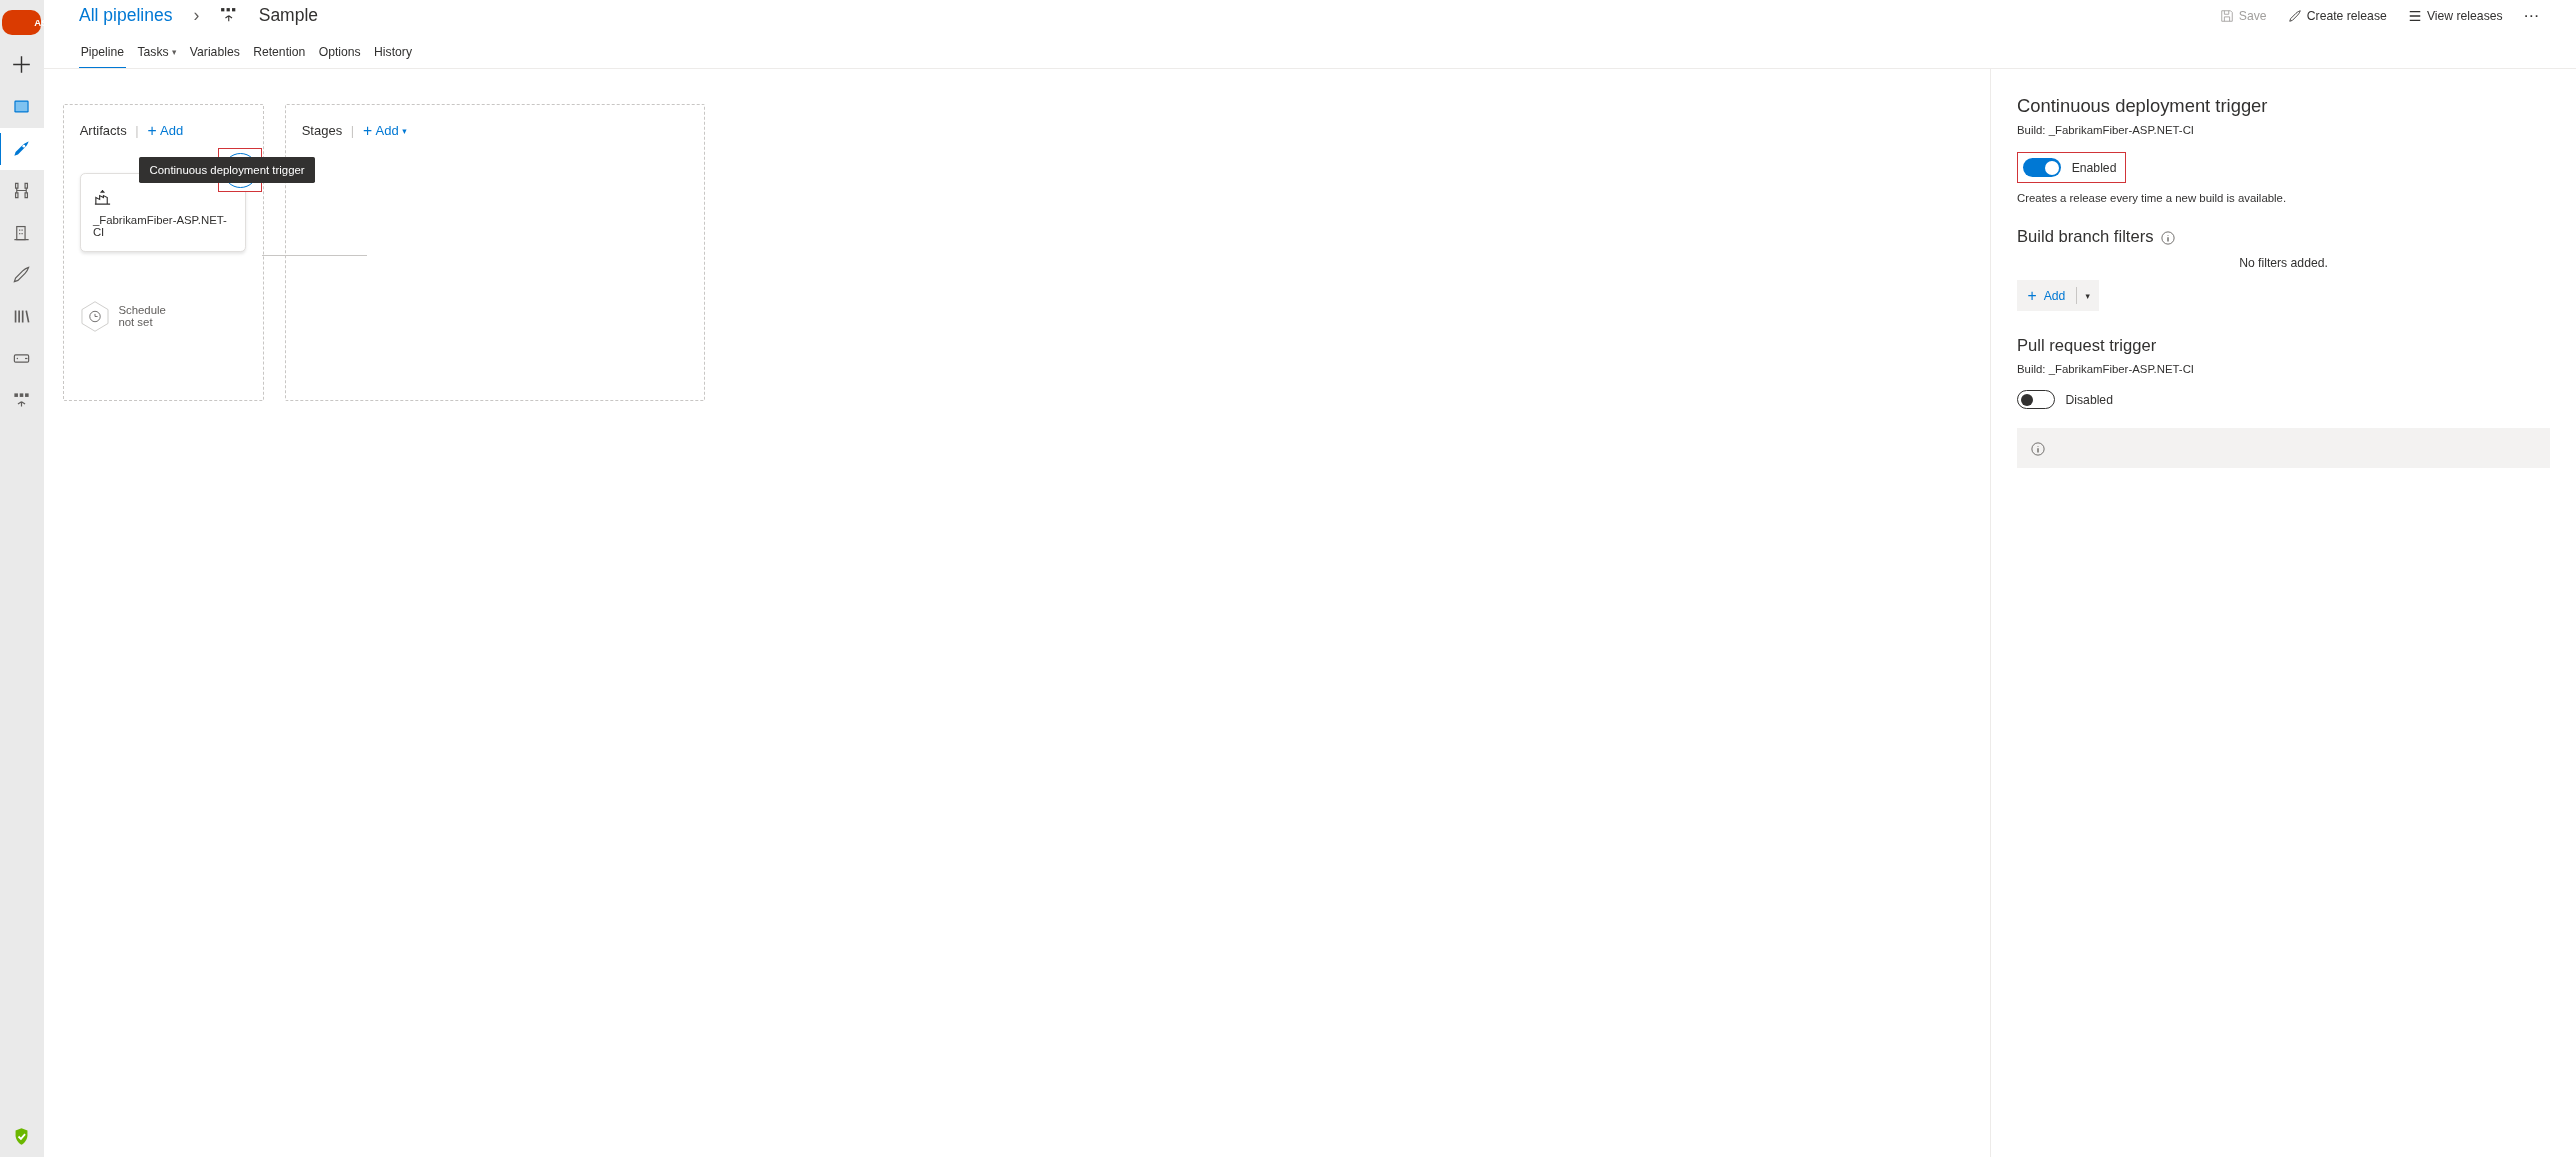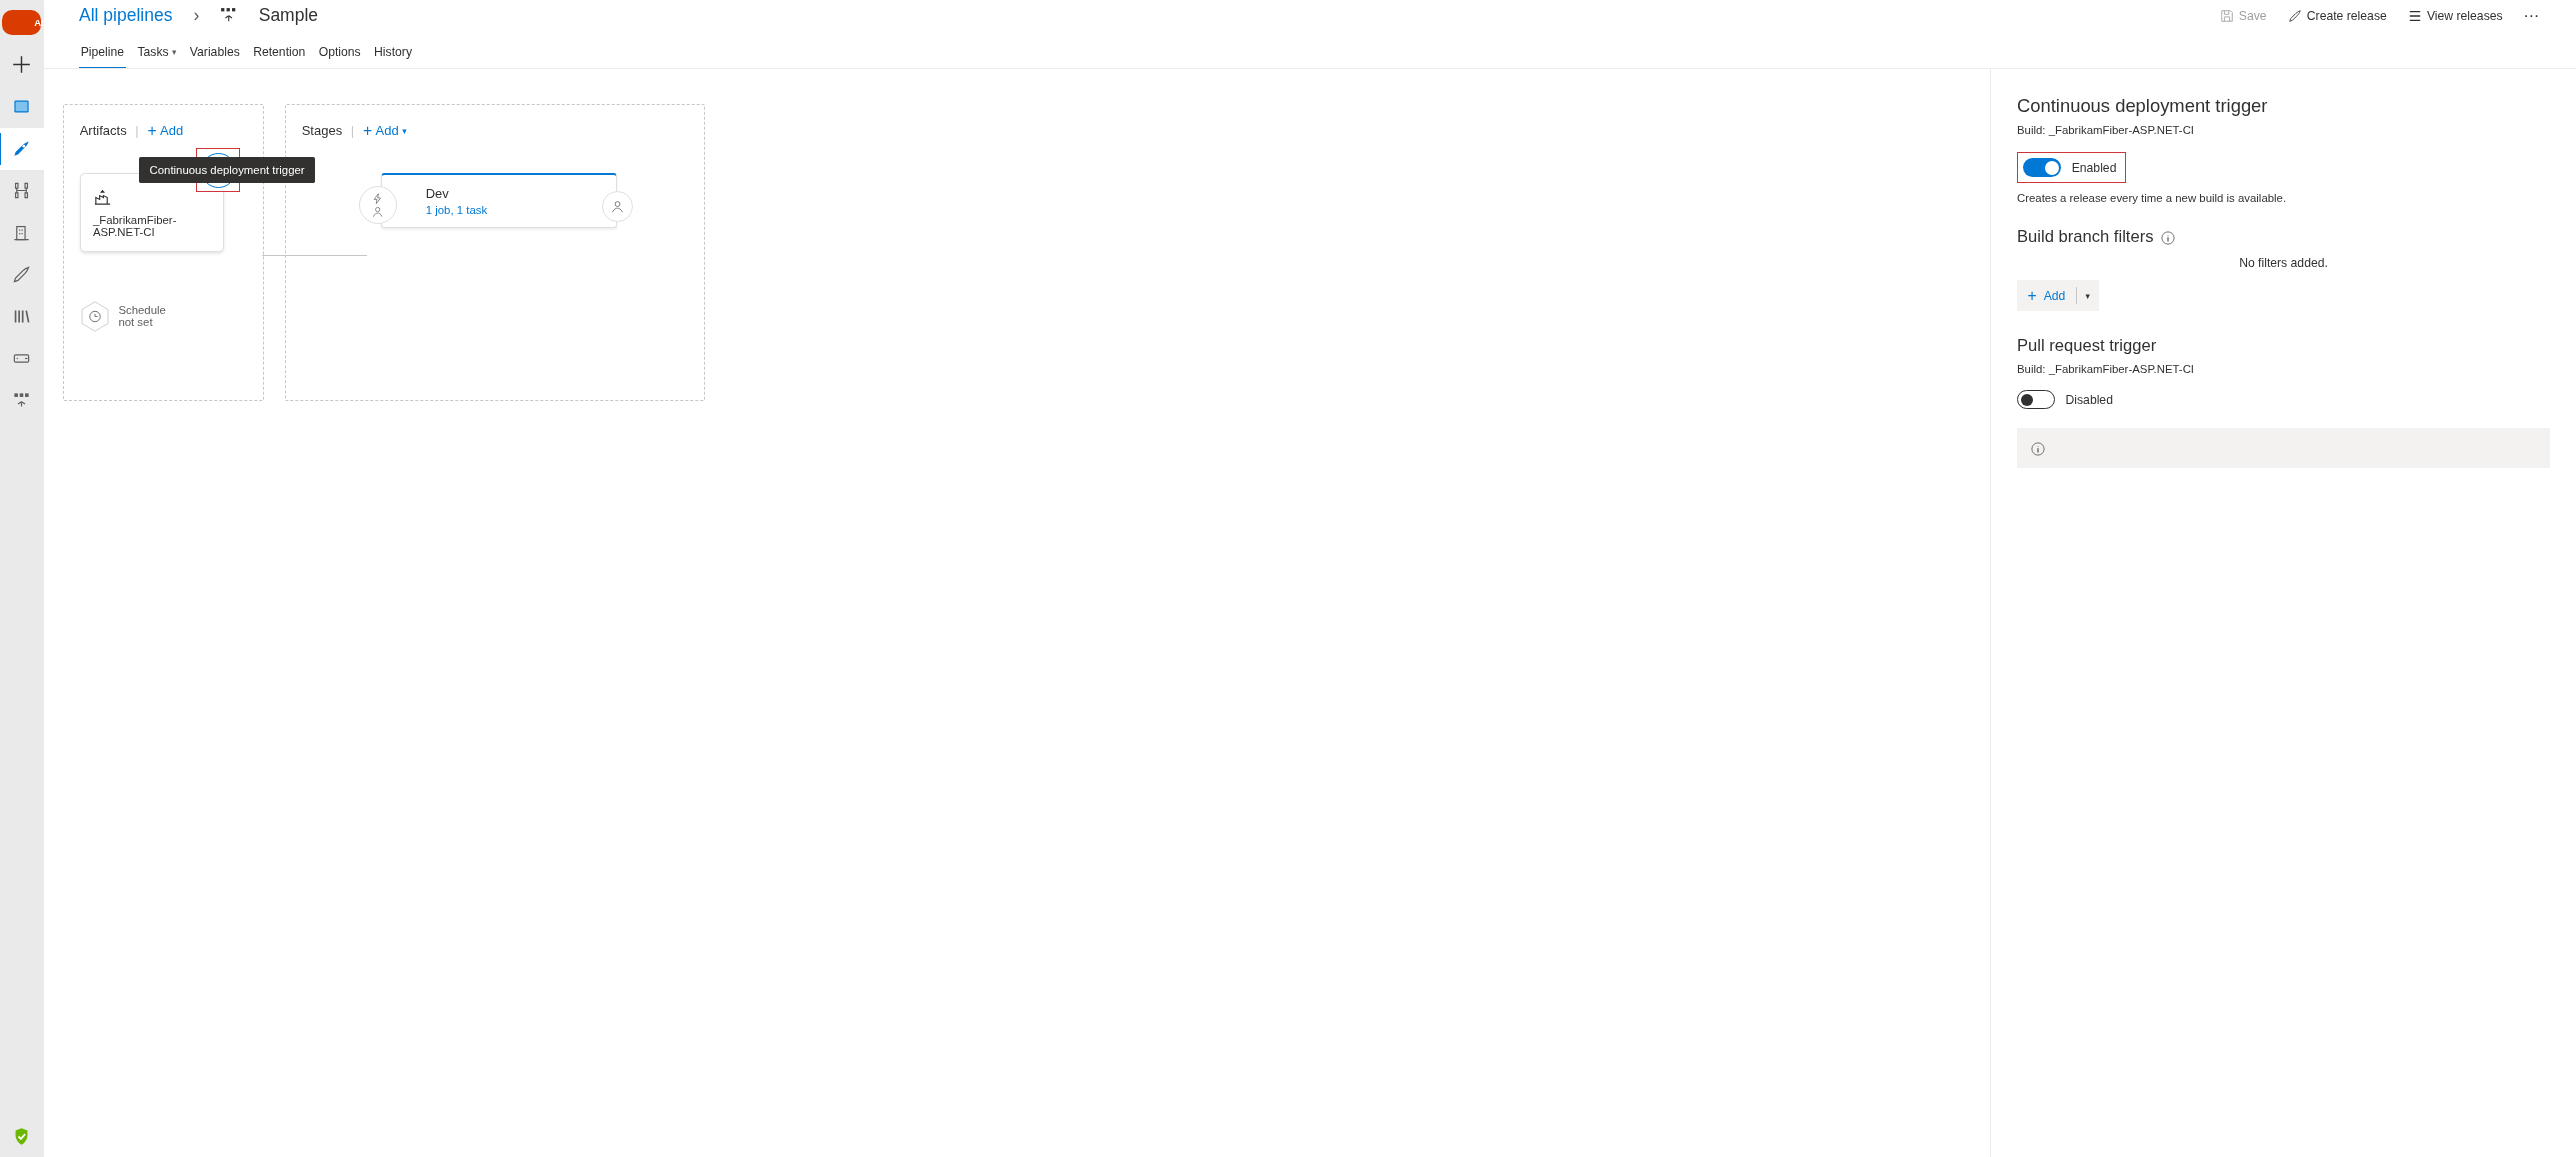--- a/index.html
+++ b/index.html
@@ -50,21 +50,21 @@
   .col-header { display: flex; align-items: center; gap: 8.7px; margin-bottom: 35px; margin-top: -7px; font-size: 13px; }
   .col-title { font-weight: 400; color: #323130; }
   .sep { color: #c8c6c4; }
   .add-link { color: #0078d4; display: flex; align-items: center; gap: 3.5px; cursor: pointer; }
   .chev-small { font-size: 8.7px; }
 
   
   .tooltip { position: absolute; left: 75px; top: 52px; background: #323130; color: #fff; padding: 7px 10.5px; border-radius: 1.7px; font-size: 11.4px; white-space: nowrap; z-index: 5; }
 
   
-  .artifact-card { position: relative; background: #fff; border: 0.9px solid #e1dfdd; border-radius: 5.2px; padding: 14px 12.2px 12.2px 12.2px; margin-top: 26px; box-shadow: 0 1.4px 3.1px rgba(0,0,0,0.1); width: 144px; }
+  .artifact-card { position: relative; background: #fff; border: 0.9px solid #e1dfdd; border-radius: 5.2px; padding: 14px 12.2px 12.2px 12.2px; margin-top: 26px; box-shadow: 0 1.4px 3.1px rgba(0,0,0,0.1); width: 166px; }
   .artifact-card .card-icon { width: 19px; height: 19px; display: block; margin-bottom: 7px; }
   .artifact-name { font-size: 11.4px; color: #323130; }
 
   
   .trigger-bubble-wrap { position: absolute; top: -26px; right: -17.5px; width: 44px; height: 44px; border: 1.7px solid #d13438; background: #fff; display: flex; align-items: center; justify-content: center; }
   .trigger-bubble { width: 35px; height: 35px; border: 1.7px solid #0078d4; border-radius: 50%; display: flex; align-items: center; justify-content: center; background: #fff; }
   .trigger-bubble svg { width: 15.7px; height: 15.7px; }
 
   
   .schedule-row { display: flex; align-items: center; gap: 8.7px; margin-top: 48px; }
@@ -286,39 +286,20 @@
           <div class="col-header">
             <span class="col-title">Stages</span>
             <span class="sep">|</span>
             <span class="add-link">
               <span class="plus">+</span>
               <span>Add</span>
               <span class="chev-small">▾</span>
             </span>
           </div>
 
-          <div class="stage-card">
-            <div class="stage-left-bubble">
-              <svg viewBox="0 0 16 16">
-                  <path d="M9 1L3 9h4l-1 6 6-8H8l1-6z" stroke="#605e5c" fill="none"></path>
-                </svg>
-              <svg viewBox="0 0 16 16">
-                  <circle cx="8" cy="5" r="3" stroke="#605e5c" fill="none"></circle>
-                  <path d="M2 15c1-4 5-5 6-5s5 1 6 5" stroke="#605e5c" fill="none"></path>
-                </svg>
-            </div>
-            <div class="stage-name">Dev</div>
-            <div class="stage-sub">1 job, 1 task</div>
-            <div class="stage-right-bubble">
-              <svg viewBox="0 0 16 16">
-                  <circle cx="8" cy="5" r="3" stroke="#605e5c" fill="none"></circle>
-                  <path d="M2 15c1-4 5-5 6-5s5 1 6 5" stroke="#605e5c" fill="none"></path>
-                </svg>
-            </div>
-          </div>
         </div>
       </div>
     </div>
 
     <div class="side-panel">
       <div class="panel-h1">Continuous deployment trigger</div>
       <div class="panel-sub">Build: _FabrikamFiber-ASP.NET-CI</div>
 
       <div class="toggle-wrap">
         <div class="toggle-row">

